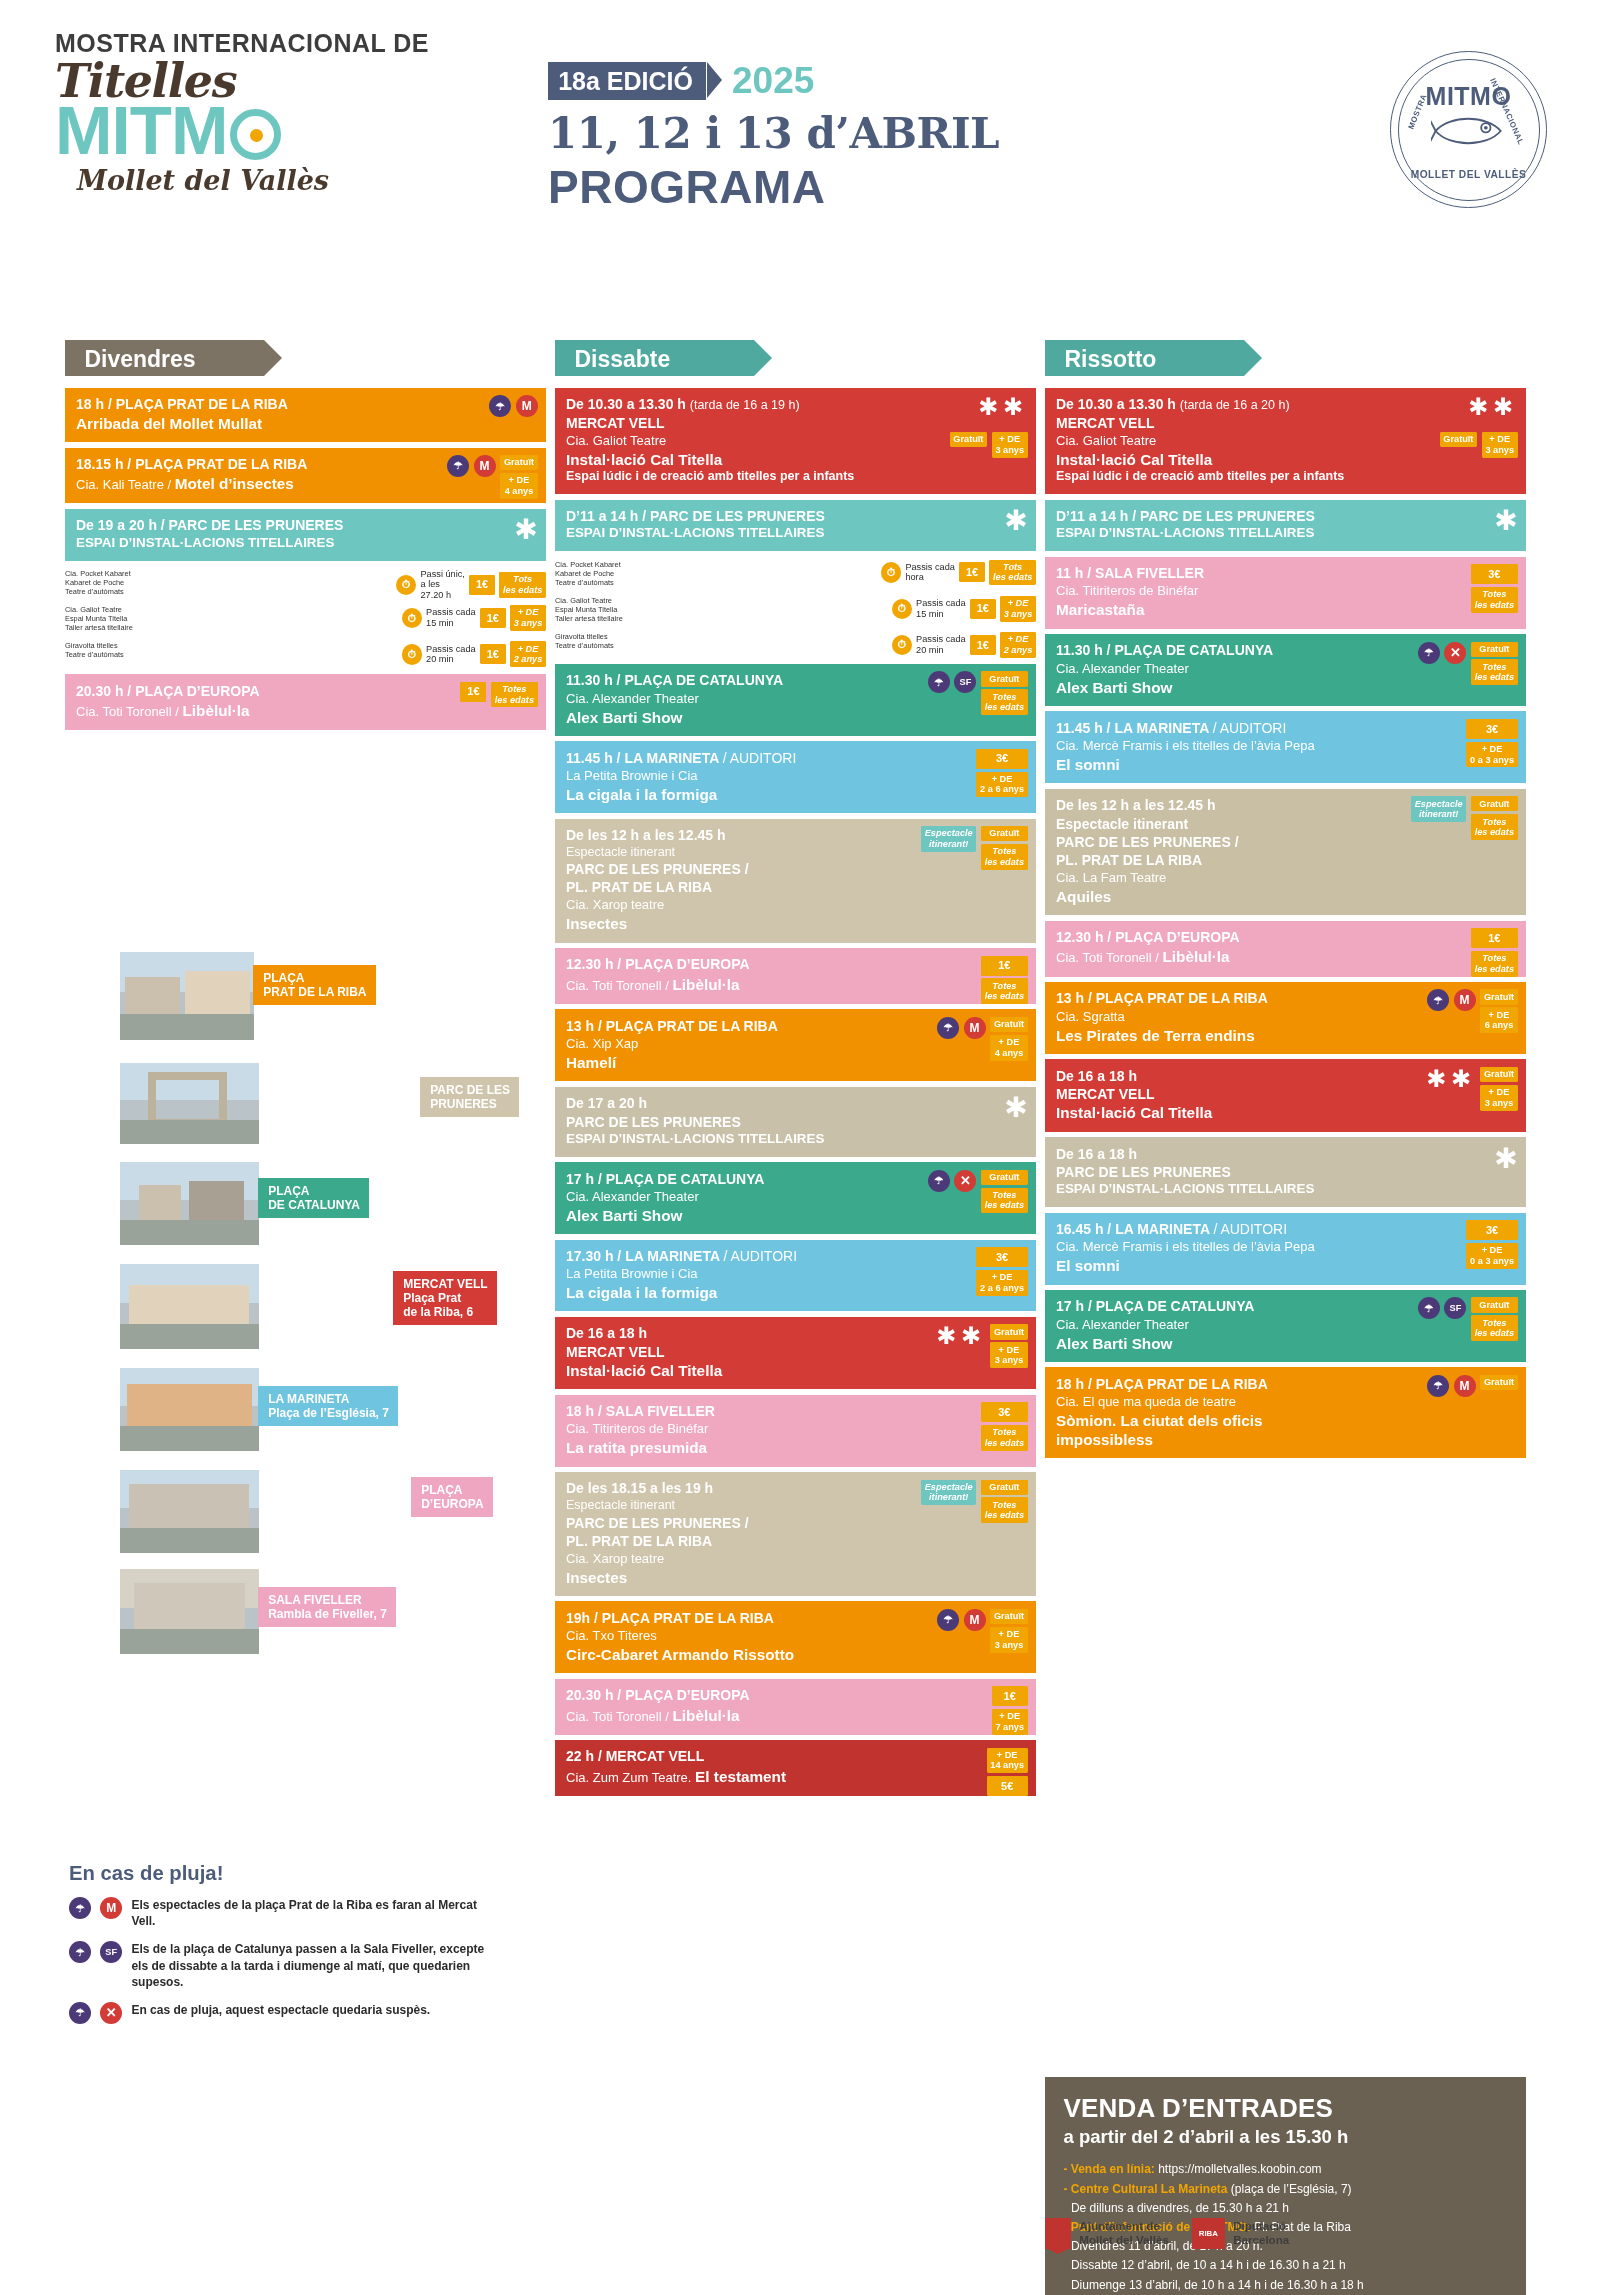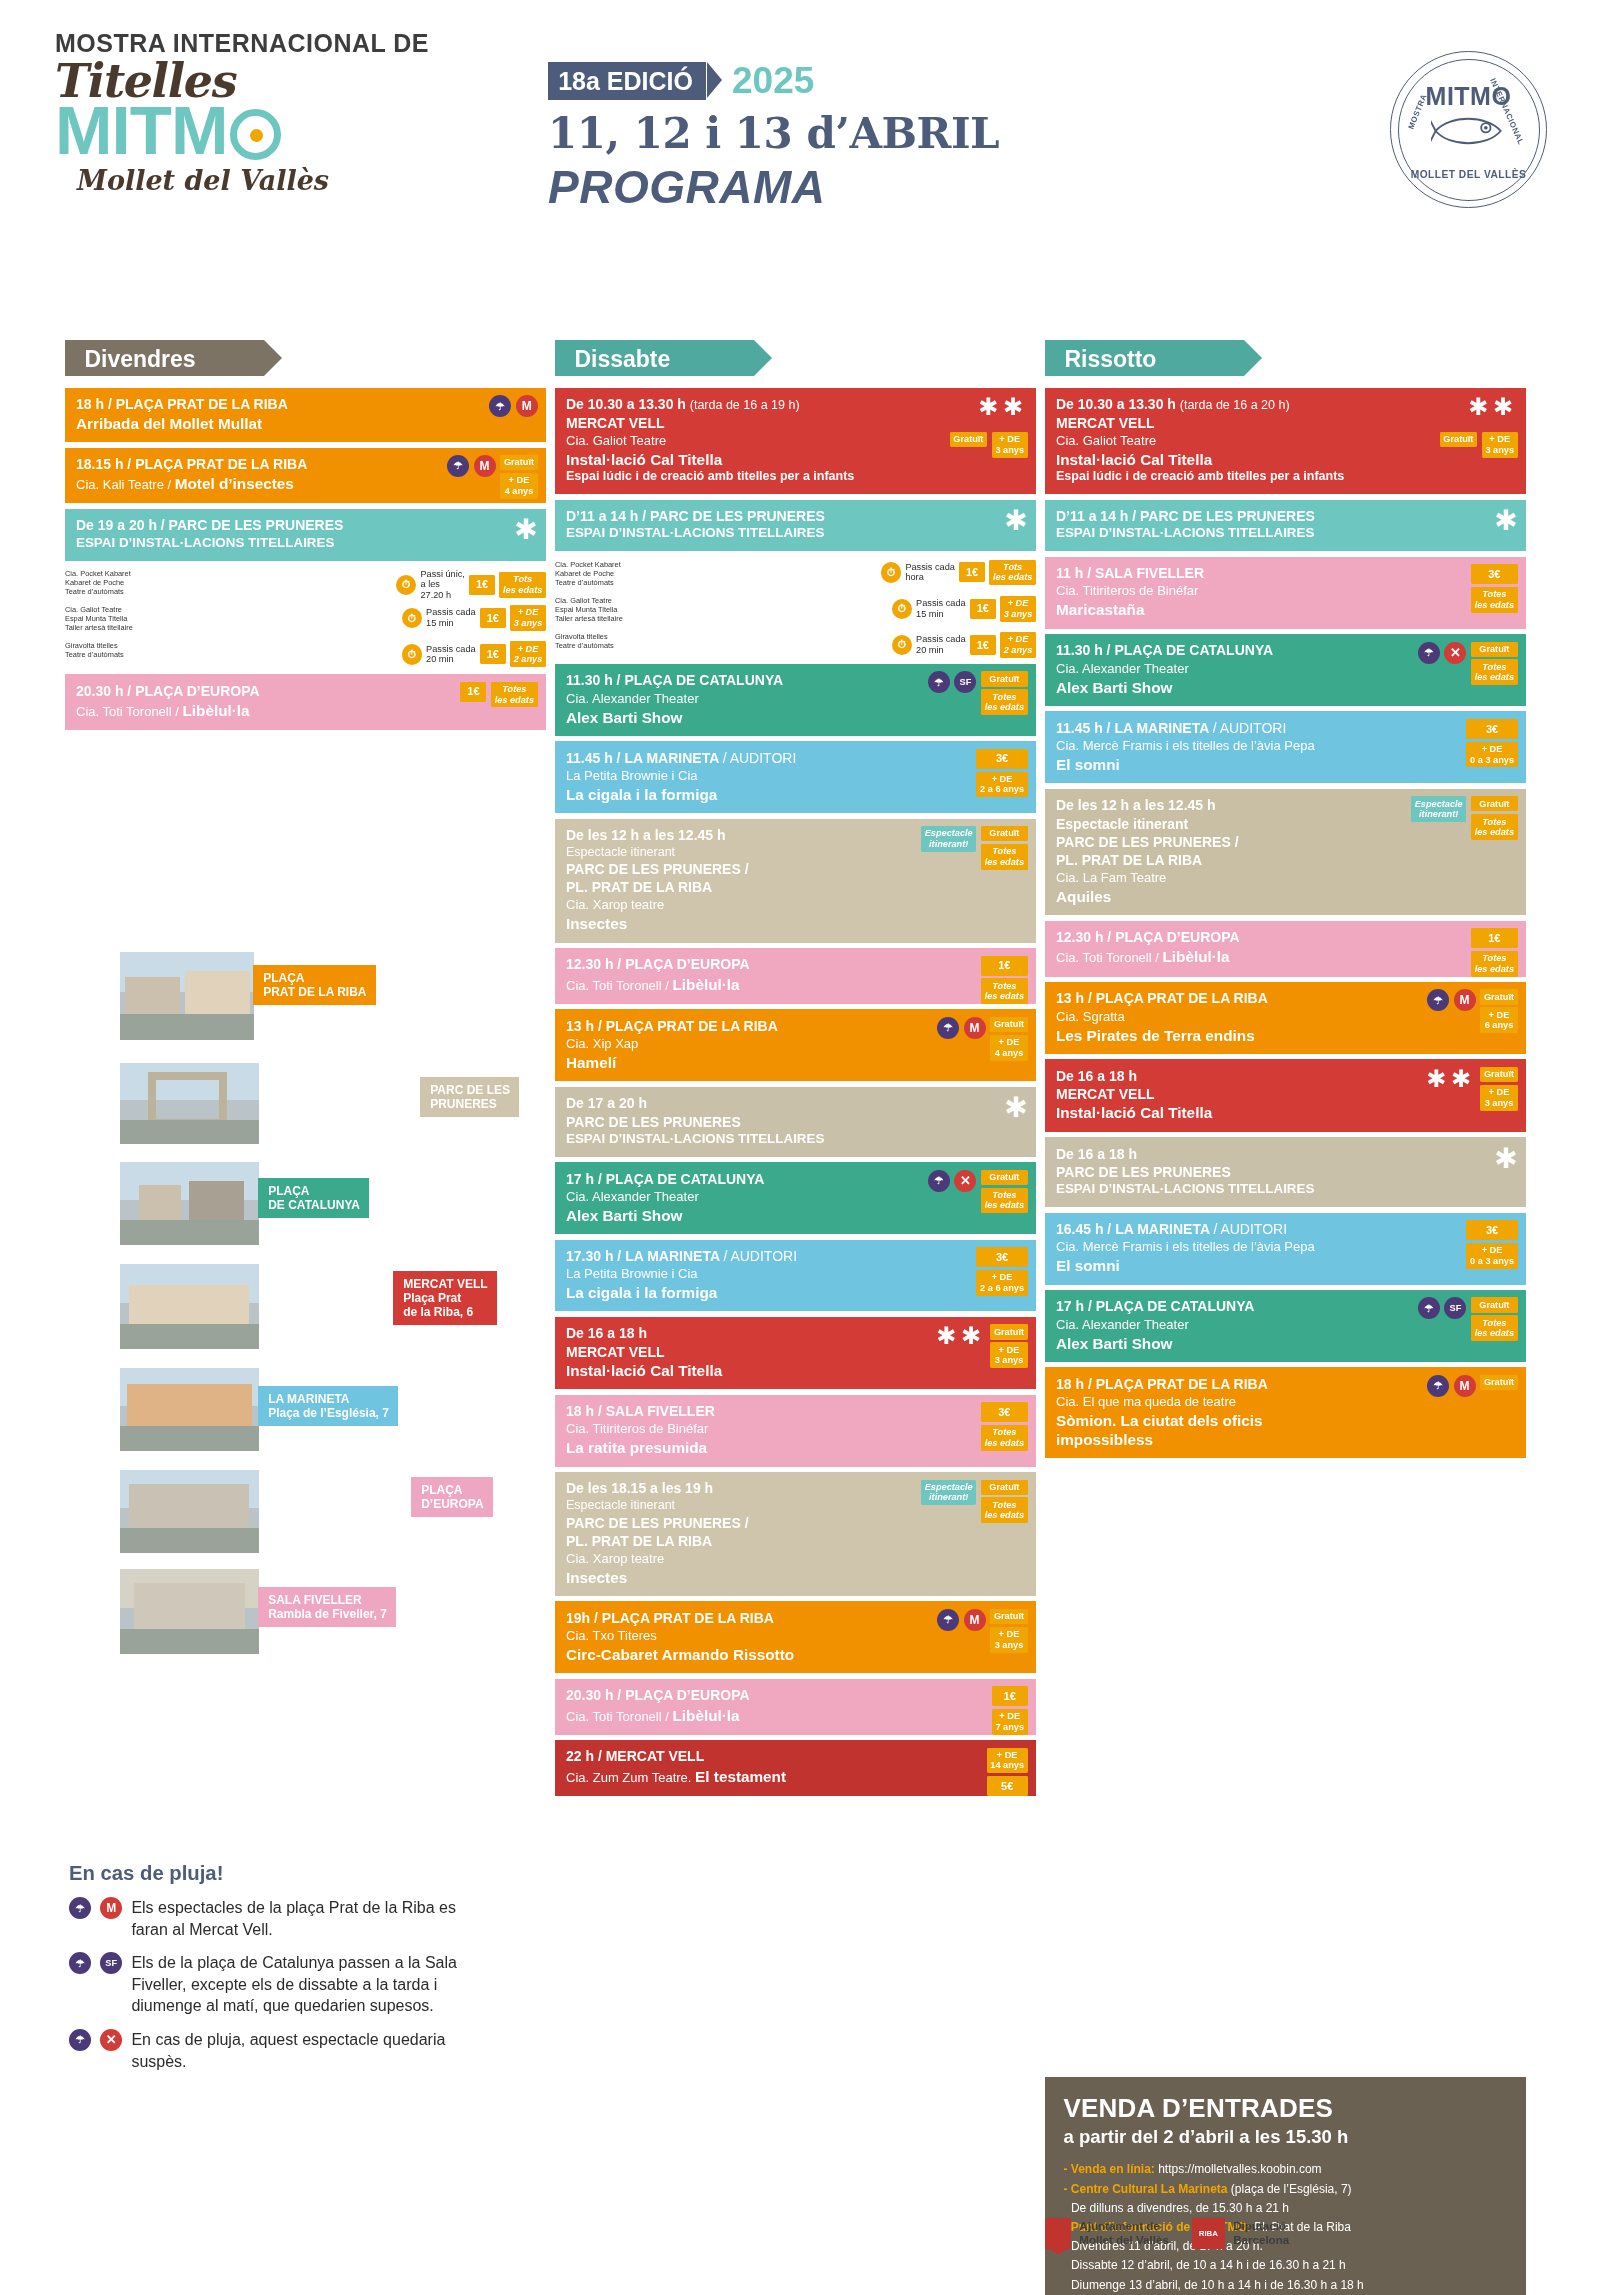--- a/index.html
+++ b/index.html
@@ -105,21 +105,20 @@
     margin-top: 6.5px;
     letter-spacing: -0.5px;
   }
   .edition-programa {
     font-family: "Liberation Sans", sans-serif;
     font-weight: bold;
     font-size: 46px;
     color: #4c5c7a;
     letter-spacing: 0.5px;
     margin-top: 2.8px;
-    font-style: italic;
   }
 
   .seal {
     position:absolute; right: 74px; top: 51px;
     width: 157px; height: 157px;
     border-radius: 50%;
     border: 1.8px solid #4c5c7a;
     color: #4c5c7a;
   }
   .seal .seal-inner {
@@ -297,21 +296,21 @@
   .ptag::after {
     content:"";
     position:absolute; right:-12px; top:0; bottom:0;
     border-top: 462px solid transparent;
   }
 
   
   .rain { position:absolute; left:69px; top:1862px; width:462px; }
   .rain h3 { color:#4c5c7a; font-weight:bold; font-size: 20.3px; margin:0 0 12px 0; }
   .rain .ritem { display:flex; align-items:flex-start; gap:9.2px; margin-bottom: 12px; }
-  .rain .rtext { font-size: 16px; line-height:1.35; color:#2b2b2b; max-width: 365px; }
+  .rain .rtext { font-size: 12px; line-height:1.35; color:#2b2b2b; max-width: 365px; font-weight: bold; }
 
   
   .tickets {
     position:absolute; left: 1045px; top: 2077px;
     width: 481px;
     background:#6b6152; color:#ffffff;
     padding: 15.7px 18.5px 15.7px 18.5px;
   }
   .tickets h2 { margin:0; font-size: 26px; font-weight:bold; letter-spacing:0.2px; }
   .tickets h3 { margin: 2.8px 0 13px 0; font-size: 18.5px; font-weight:bold; }

